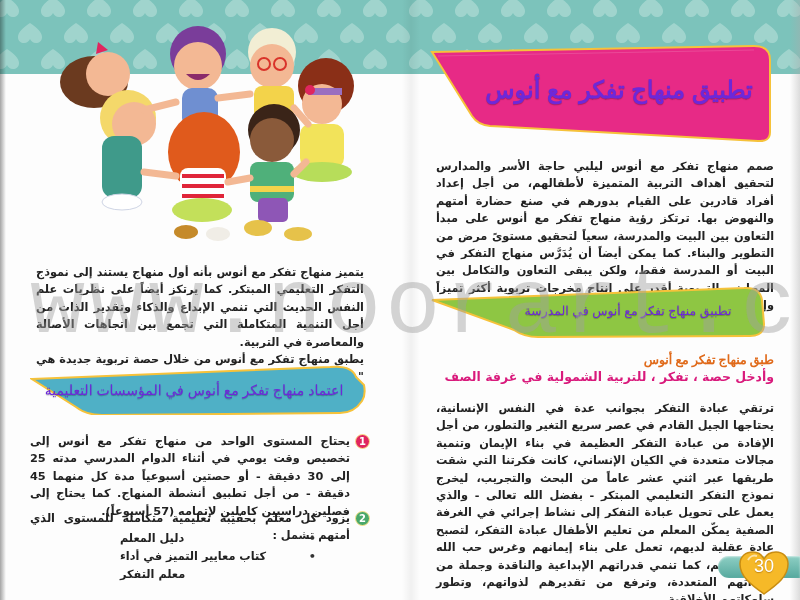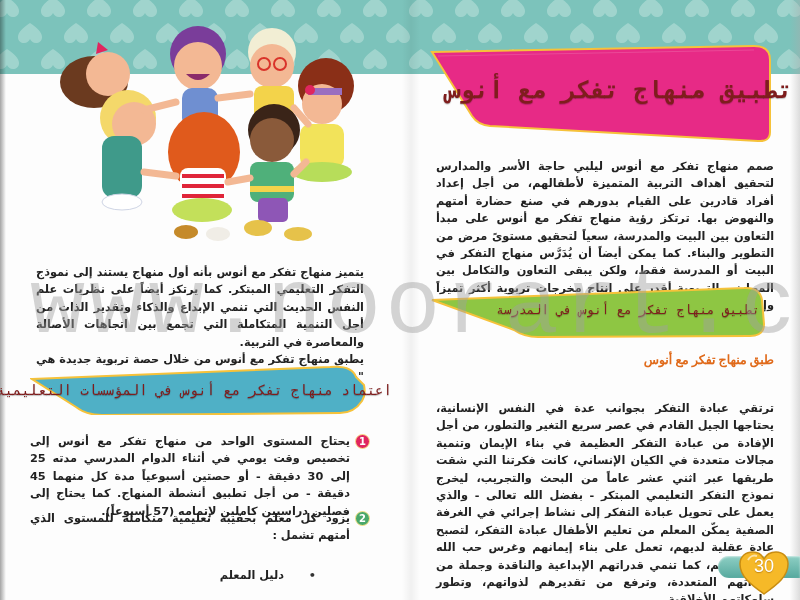--- a/index.html
+++ b/index.html
@@ -41,22 +41,22 @@
     
     .illustration {
       position: absolute; left: 36px; top: 12px; width: 330px; height: 230px;
     }
     .illustration svg { width: 100%; height: 100%; display: block; }
 
     
     .banner { position: absolute; display: flex; align-items: center; justify-content: center; }
     .banner svg { position: absolute; inset: 0; width: 100%; height: 100%; }
     .banner-text {
-      position: relative; z-index: 2; color: #7f1d1d; direction: rtl;
-      font-family: Liberation Mono, monospace;
+      position: relative; z-index: 2; color: #6d28d9; direction: rtl;
+      font-family: Liberation Sans, sans-serif;
       text-shadow: 0 1px 1px rgba(0,0,0,0.25);
       white-space: nowrap;
     }
     .banner-main { left: 424px; top: 44px; width: 350px; height: 100px; }
     .banner-main .banner-text { font-size: 24px; font-weight: bold; margin-left: 40px; margin-top: -8px; }
     .banner-school { left: 428px; top: 286px; width: 340px; height: 52px; }
     .banner-school .banner-text { font-size: 12.5px; margin-left: 60px; margin-top: -4px; }
     .banner-adopt { left: 30px; top: 365px; width: 338px; height: 50px; }
     .banner-adopt .banner-text { font-size: 14px; margin-right: 10px; }
 
@@ -84,21 +84,21 @@
     }
     .num-1 { left: 30px; top: 433px; width: 340px; }
     .num-1 .num-badge { background: #e0265f; }
     .num-2 { left: 30px; top: 510px; width: 340px; }
     .num-2 .num-badge { background: #4aa86b; }
     .num-item .rtl { flex: 1; }
     .bullet-list {
       position: absolute; left: 120px; top: 530px; width: 210px; direction: rtl;
       list-style: none; font-size: 11.3px; font-weight: bold; line-height: 18px; color: #222;
     }
-    .bullet-list li { position: relative; padding-right: 46px; text-align: right; margin-top: 37px; }
+    .bullet-list li { position: relative; padding-right: 46px; text-align: left; }
     .bullet-list li::before {
       content: "\2022"; position: absolute; right: 14px; top: 0; color: #333;
     }
 
     
     .page-tab {
       position: absolute; left: 718px; top: 556px; width: 82px; height: 22px;
       background: linear-gradient(180deg, #8ecfc4, #56a99e);
       border-radius: 11px 0 0 11px;
       box-shadow: inset 0 1px 2px rgba(255,255,255,0.6);
@@ -474,20 +474,21 @@
   <p class="rtl para-intro">صمم منهاج تفكر مع أنوس ليلبي حاجة الأسر والمدارس لتحقيق أهداف التربية المتميزة لأطفالهم، من أجل إعداد أفراد قادرين على القيام بدورهم في صنع حضارة أمتهم والنهوض بها. ترتكز رؤية منهاج تفكر مع أنوس على مبدأ التعاون بين البيت والمدرسة، سعياً لتحقيق مستوىً مرض من التطوير والبناء. كما يمكن أيضاً أن يُدَرَّس منهاج التفكر في البيت أو المدرسة فقط، ولكن يبقى التعاون والتكامل بين المحاضن التربوية أقدر على إنتاج مخرجات تربوية أكثر تميزاً وإبداعاً.</p>
 
   <div class="banner banner-school">
     <svg viewBox="0 0 340 52" preserveAspectRatio="none">
       <path d="M4 14 L316 2 Q332 1 334 14 L336 38 Q336 50 322 50 L110 51 Q96 51 86 44 Z" fill="#8ec643" stroke="#f6c23a" stroke-width="2"></path>
     </svg>
     <span class="banner-text">تطبيق منهاج تفكر مع أنوس في المدرسة</span>
   </div>
 
   <div class="sub-heading sub-orange">طبق منهاج تفكر مع أنوس</div>
+  <div class="sub-heading sub-pink">وأدخل حصة ، تفكر ، للتربية الشمولية في غرفة الصف</div>
 
   <p class="rtl para-classroom">ترتقي عبادة التفكر بجوانب عدة في النفس الإنسانية، يحتاجها الجيل القادم في عصر سريع التغير والتطور، من أجل الإفادة من عبادة التفكر العظيمة في بناء الإيمان وتنمية مجالات متعددة في الكيان الإنساني، كانت فكرتنا التي شقت طريقها عبر اثني عشر عاماً من البحث والتجريب، ليخرج نموذج التفكر التعليمي المبتكر - بفضل الله تعالى - والذي يعمل على تحويل عبادة التفكر إلى نشاط إجرائي في الغرفة الصفية يمكّن المعلم من تعليم الأطفال عبادة التفكر، لتصبح عادة عقلية لديهم، تعمل على بناء إيمانهم وغرس حب الله في قلوبهم، كما تنمي قدراتهم الإبداعية والناقدة وجملة من ذكاءاتهم المتعددة، وترفع من تقديرهم لذواتهم، وتطور سلوكاتهم الأخلاقية.</p>
 
   <div class="rtl para-left">
     <p class="p">يتميز منهاج تفكر مع أنوس بأنه أول منهاج يستند إلى نموذج التفكر التعليمي المبتكر. كما يرتكز أيضاً على نظريات علم النفس الحديث التي تنمي الإبداع والذكاء وتقدير الذات من أجل التنمية المتكاملة التي تجمع بين اتجاهات الأصالة والمعاصرة في التربية.</p>
     <p class="p">يطبق منهاج تفكر مع أنوس من خلال حصة تربوية جديدة هي "حصة التفكر".</p>
   </div>
 
   <div class="banner banner-adopt">
     <svg viewBox="0 0 338 50" preserveAspectRatio="none">

